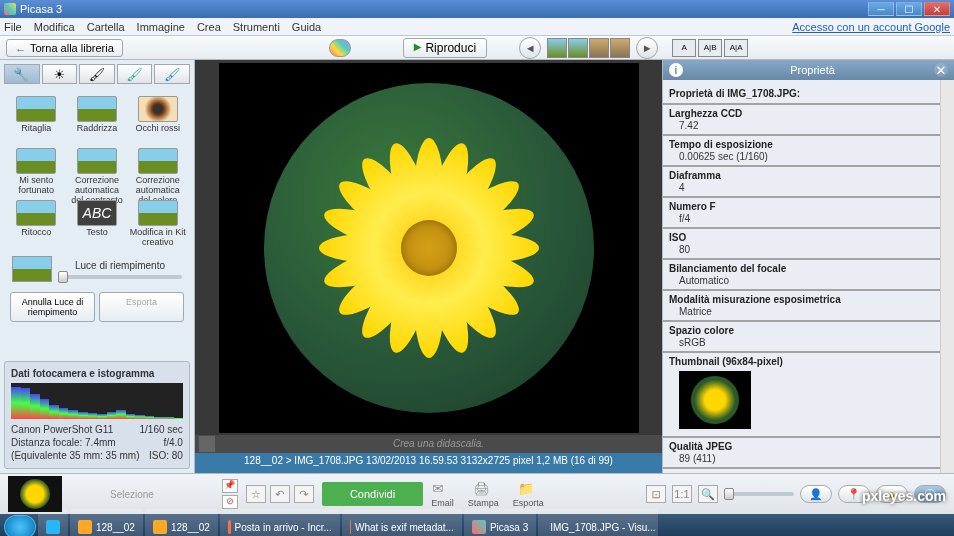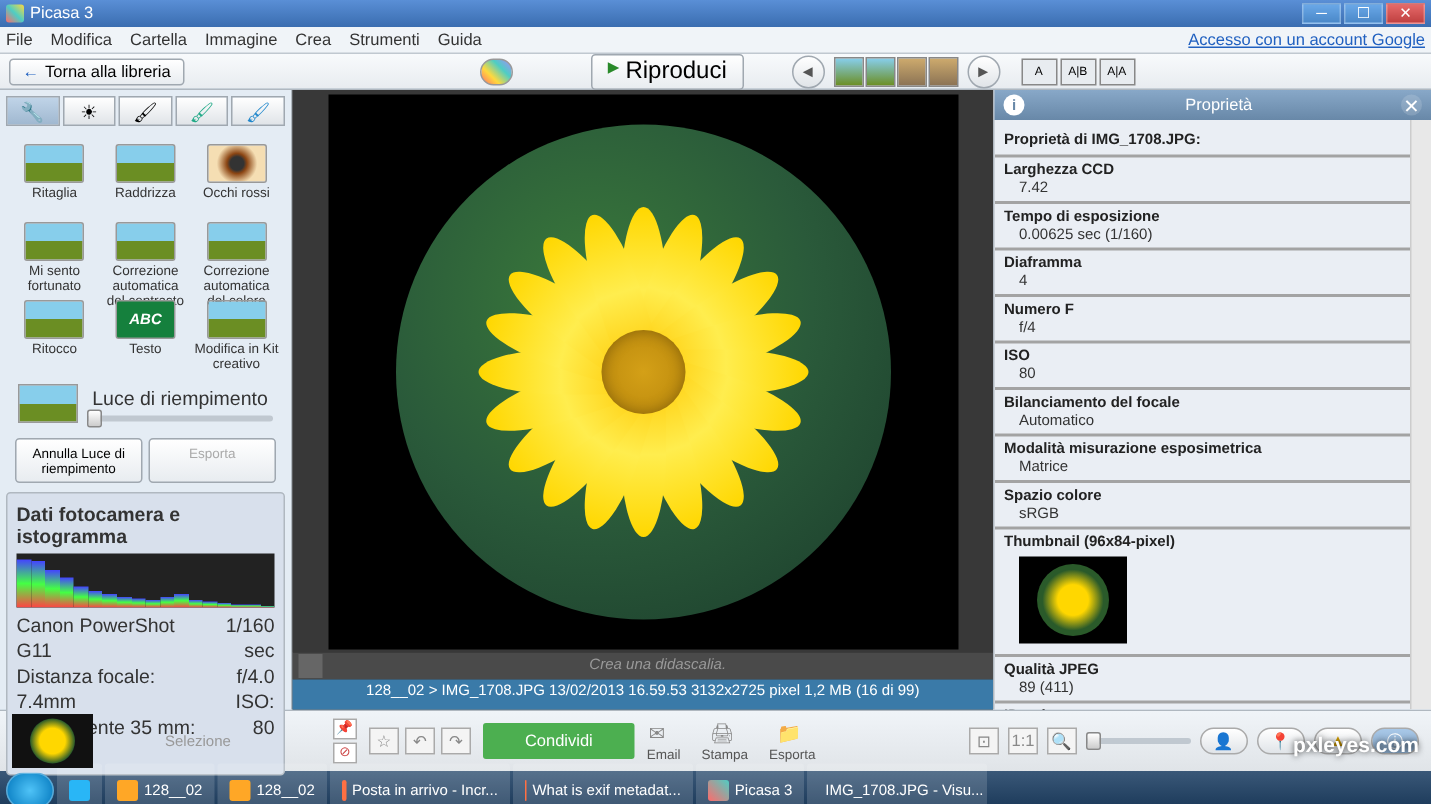--- a/index.html
+++ b/index.html
@@ -12,57 +12,57 @@
 .win-max{background:linear-gradient(#6aa8e8,#4a88c8)}
 .win-close{background:linear-gradient(#e56a6a,#c04040)}
 .menubar{height:18px;background:#f0f4f8;display:flex;align-items:center;padding:0 4px;gap:12px;border-bottom:1px solid #c0c8d0}
 .menubar span{font-size:11px;color:#333;cursor:pointer}
 .menubar .right{margin-left:auto;color:#2060c0;text-decoration:underline}
 .toolbar{height:24px;background:linear-gradient(#f8fafc,#e8ecf0);display:flex;align-items:center;padding:0 6px;gap:6px;border-bottom:1px solid #b0b8c0}
 .btn-back{padding:2px 8px;border:1px solid #a0a8b0;border-radius:3px;background:linear-gradient(#fff,#e8ecf0);font-size:11px;display:flex;align-items:center;gap:4px}
 .btn-back::before{content:"←";color:#2060c0;font-weight:bold}
 .spacer{flex:1}
 .palette-icon{width:22px;height:18px;background:linear-gradient(45deg,#ff6b6b 0%,#ffd93d 33%,#4ecdc4 66%,#a78bfa 100%);border-radius:10px;border:1px solid #999}
-.btn-play{padding:2px 10px;border:1px solid #a0a8b0;border-radius:3px;background:linear-gradient(#fff,#e8ecf0);font-size:16px;display:flex;gap:4px}
+.btn-play{padding:2px 10px;border:1px solid #a0a8b0;border-radius:3px;background:linear-gradient(#fff,#e8ecf0);font-size:12px;display:flex;gap:4px}
 .btn-play::before{content:"▶";color:#2a8a2a;font-size:10px}
 .nav-arrow{width:22px;height:22px;border-radius:11px;border:1px solid #a0a8b0;background:linear-gradient(#fff,#e0e4e8);display:flex;align-items:center;justify-content:center;color:#555}
 .thumb-strip{display:flex;gap:1px}
 .thumb-strip .th{width:20px;height:20px;border:1px solid #888;background:#8a8}
 .th.sky{background:linear-gradient(#87ceeb,#6b8e23)}
 .th.flower{background:radial-gradient(circle,#ffd700 30%,#228b22 60%)}
 .th.field{background:linear-gradient(#cdaa6d,#8b7355)}
 .th.active{border:2px solid #ffa500}
 .mode-btns{display:flex;gap:2px;margin-left:8px}
 .mode-btn{width:24px;height:18px;border:1px solid #888;background:#e8ecf0;font-size:8px;display:flex;align-items:center;justify-content:center}
 .main{display:flex;height:413px}
 .left-panel{width:195px;background:#e4ecf4;border-right:1px solid #b0b8c0;display:flex;flex-direction:column;padding:4px}
 .tool-tabs{display:flex;gap:2px;margin-bottom:8px}
 .tool-tab{flex:1;height:20px;border:1px solid #a0a8b0;background:linear-gradient(#fff,#e0e4e8);display:flex;align-items:center;justify-content:center;font-size:13px}
 .tool-tab.active{background:linear-gradient(#c0d4e8,#a0b8d0)}
 .tool-grid{display:grid;grid-template-columns:repeat(3,1fr);gap:4px;padding:4px}
 .tool-item{display:flex;flex-direction:column;align-items:center;gap:2px;cursor:pointer}
 .tool-icon{width:40px;height:26px;background:linear-gradient(#87ceeb 50%,#6b8e23 50%);border:1px solid #999;border-radius:2px}
 .tool-icon.eye{background:radial-gradient(circle,#333 20%,#8b4513 30%,#f5deb3 60%)}
-.tool-icon.abc{background:#15803d;color:#fff;display:flex;align-items:center;justify-content:center;font-size:10px;font-weight:bold;font-style:italic}
+.tool-icon.abc{background:#404040;color:#fff;display:flex;align-items:center;justify-content:center;font-size:14px;font-weight:normal;font-style:italic}
 .tool-label{font-size:9px;text-align:center;color:#333;line-height:1.1;height:20px}
 .fill-section{padding:4px 8px;display:flex;gap:6px;align-items:center}
 .fill-thumb{width:40px;height:26px;background:linear-gradient(#87ceeb 50%,#6b8e23 50%);border:1px solid #999}
 .fill-slider{flex:1}
-.fill-label{font-size:13px;text-align:center;color:#333}
+.fill-label{font-size:10px;text-align:center;color:#333}
 .slider-track{height:4px;background:#c0c8d0;border-radius:2px;position:relative;margin-top:4px}
 .slider-thumb{width:10px;height:12px;background:linear-gradient(#fff,#ccc);border:1px solid #888;border-radius:2px;position:absolute;top:-4px;left:0}
 .bottom-btns{display:flex;gap:4px;padding:6px}
 .btn-undo,.btn-redo{flex:1;padding:4px;border:1px solid #a0a8b0;border-radius:3px;background:linear-gradient(#fff,#e8ecf0);font-size:9px;text-align:center}
 .btn-redo{color:#aaa}
-.histogram-box{margin-top:auto;background:#d8e0ec;border:1px solid #b0b8c0;border-radius:3px;padding:6px;font-size:13px;color:#333}
+.histogram-box{margin-top:auto;background:#d8e0ec;border:1px solid #b0b8c0;border-radius:3px;padding:6px;font-size:10px;color:#333}
 .histogram-title{font-weight:bold;margin-bottom:4px}
 .histo-chart{height:36px;background:#222;margin-bottom:4px;position:relative;overflow:hidden}
 .histo-bars{position:absolute;bottom:0;left:0;right:0;height:100%;display:flex;align-items:flex-end}
 .hb{flex:1;background:linear-gradient(to top,#ff4444,#44ff44,#4444ff)}
-.histo-info{display:flex;justify-content:flex-start;line-height:1.3}
+.histo-info{display:flex;justify-content:center;line-height:1.3}
 .center-panel{flex:1;display:flex;flex-direction:column;background:#333}
 .image-view{flex:1;display:flex;align-items:center;justify-content:center;background:#383838;position:relative}
 .flower-img{width:420px;height:370px;background:#000;position:relative;overflow:hidden}
 .circle-bg{position:absolute;top:50%;left:50%;transform:translate(-50%,-50%);width:330px;height:330px;border-radius:50%;background:radial-gradient(circle at 40% 35%,#3a7a3a 0%,#2a5a3a 50%,#1a3a2a 100%)}
 .flower{position:absolute;top:50%;left:50%;transform:translate(-50%,-50%);width:260px;height:260px}
 .petal{position:absolute;width:30px;height:110px;background:linear-gradient(to bottom,#ffd700,#ffed4e,#ffc700);border-radius:50% 50% 30% 30%;top:50%;left:50%;transform-origin:50% 100%}
 .center-disc{position:absolute;top:50%;left:50%;transform:translate(-50%,-50%);width:56px;height:56px;border-radius:50%;background:radial-gradient(circle,#d4a017,#b8860b);box-shadow:inset 0 0 10px rgba(0,0,0,.3)}
 .caption-bar{height:18px;background:#4a4a4a;color:#999;text-align:center;font-size:10px;font-style:italic;line-height:18px;display:flex;align-items:center}
 .caption-icon{width:16px;height:16px;background:#666;margin-left:4px}
 .caption-text{flex:1}

